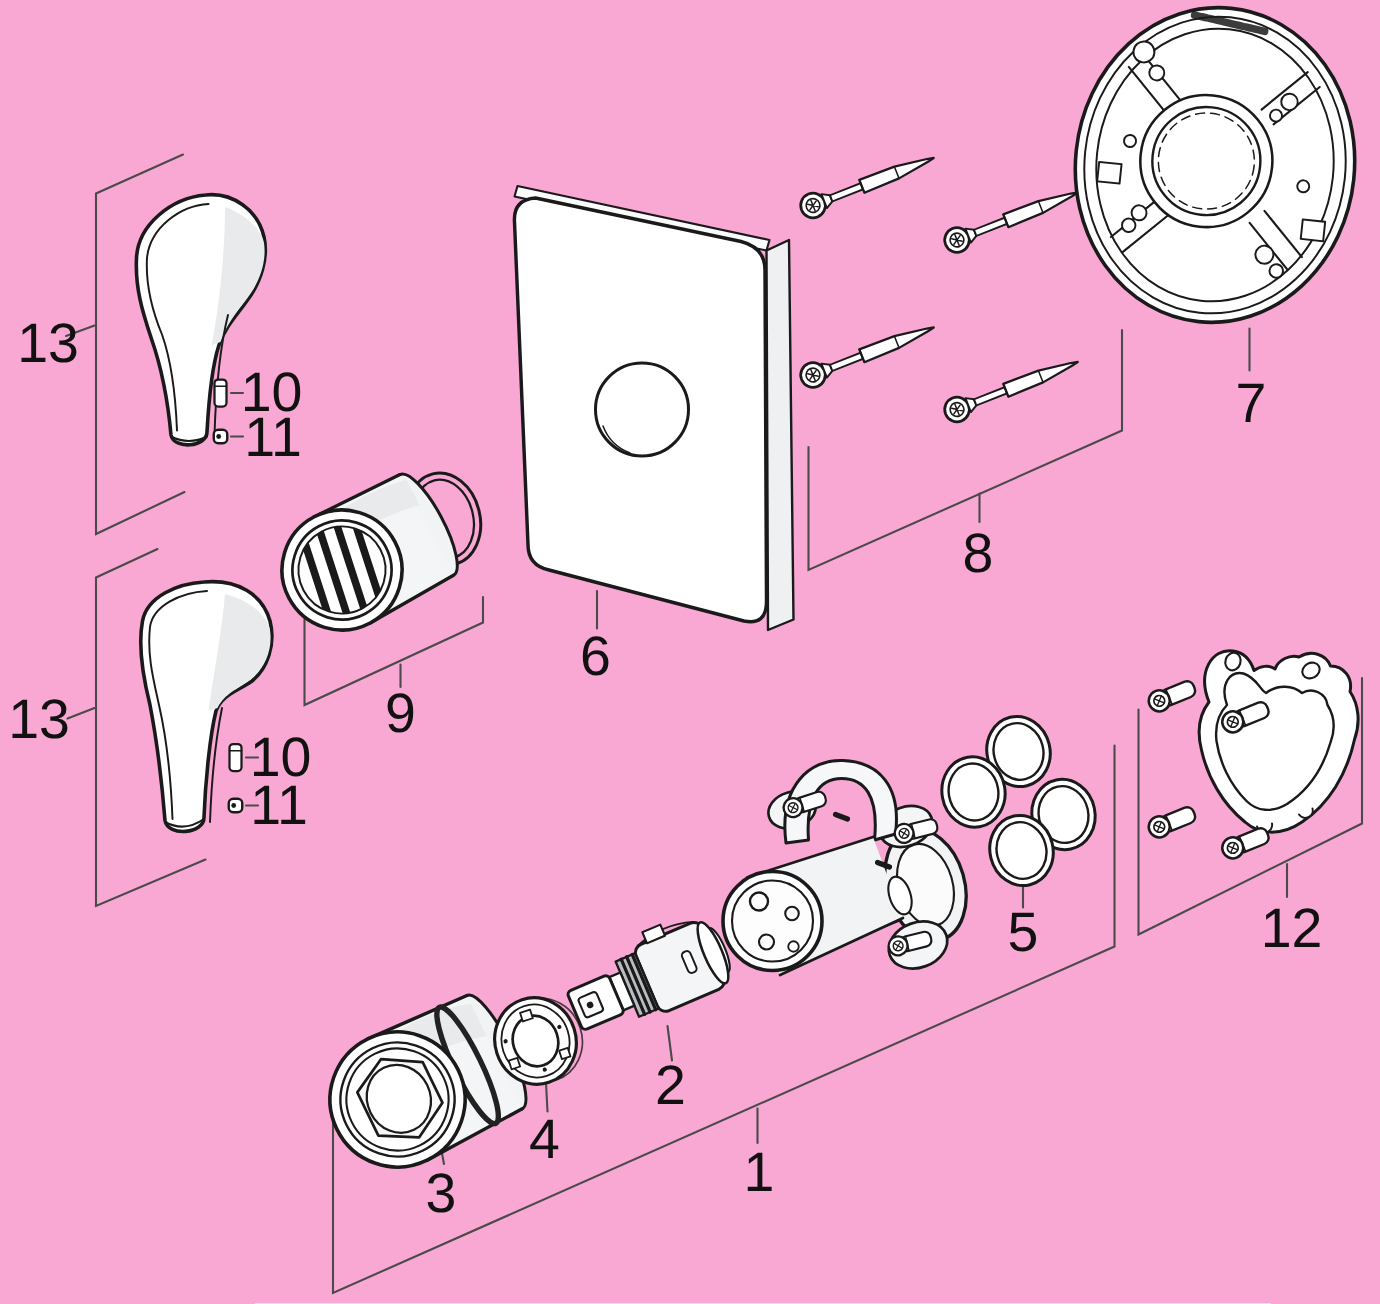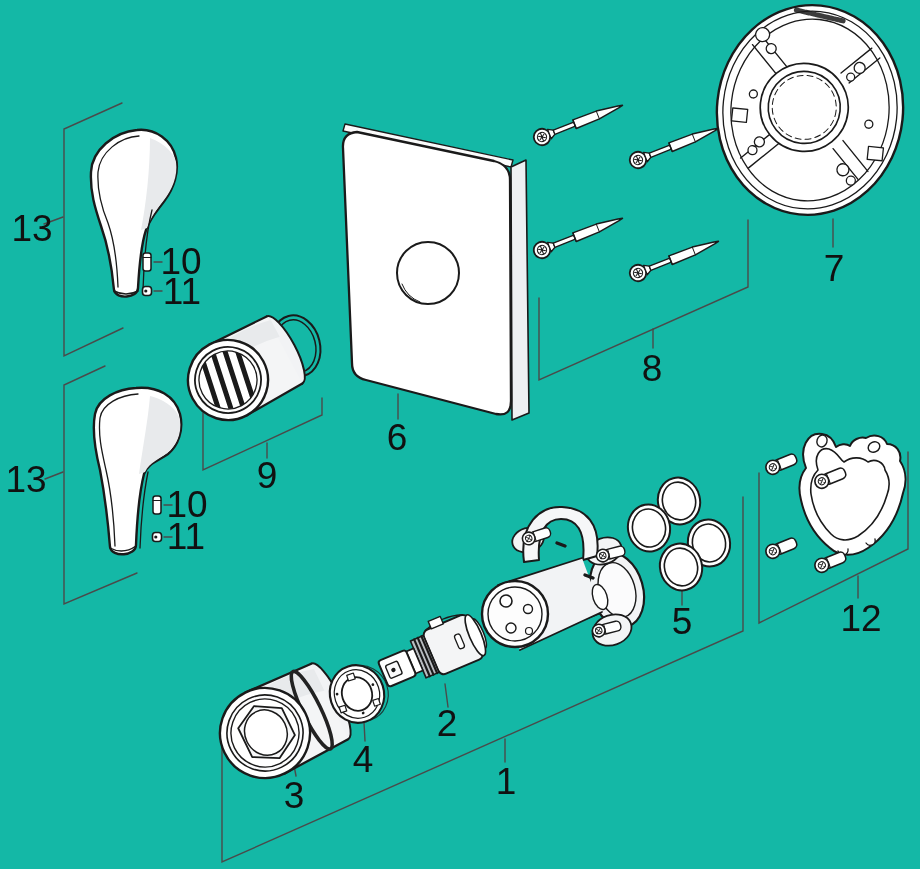--- a/index.html
+++ b/index.html
@@ -1,16 +1,16 @@
 <!DOCTYPE html>
 <html><head>
 <meta charset="utf-8">
 <style>
   html,body{margin:0;padding:0;background:#fff;}
-  #stage{position:relative;width:920px;height:869px;background:#14b8a6;overflow:hidden;
+  #stage{position:relative;width:920px;height:869px;background:#f9a8d4;overflow:hidden;
          font-family:"Liberation Sans",sans-serif;}
   svg{display:block}
   .s{stroke:#1a1a1a;stroke-linecap:round;stroke-linejoin:round;}
   .br{stroke:#4a4a4a;stroke-width:1.4;fill:none;stroke-linecap:round;}
   .lbl{font-family:"Liberation Sans",sans-serif;font-size:37px;fill:#111;text-anchor:middle;}
 </style>
 </head>
 <body>
 
 <div id="stage">

